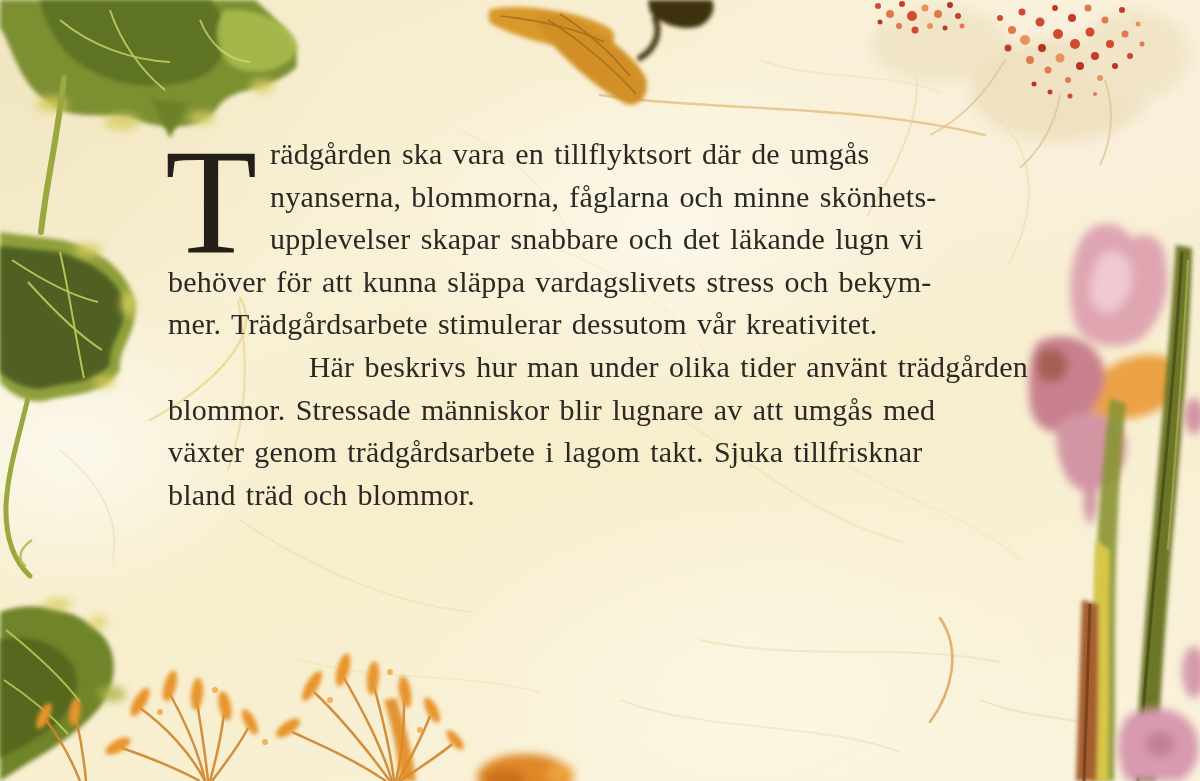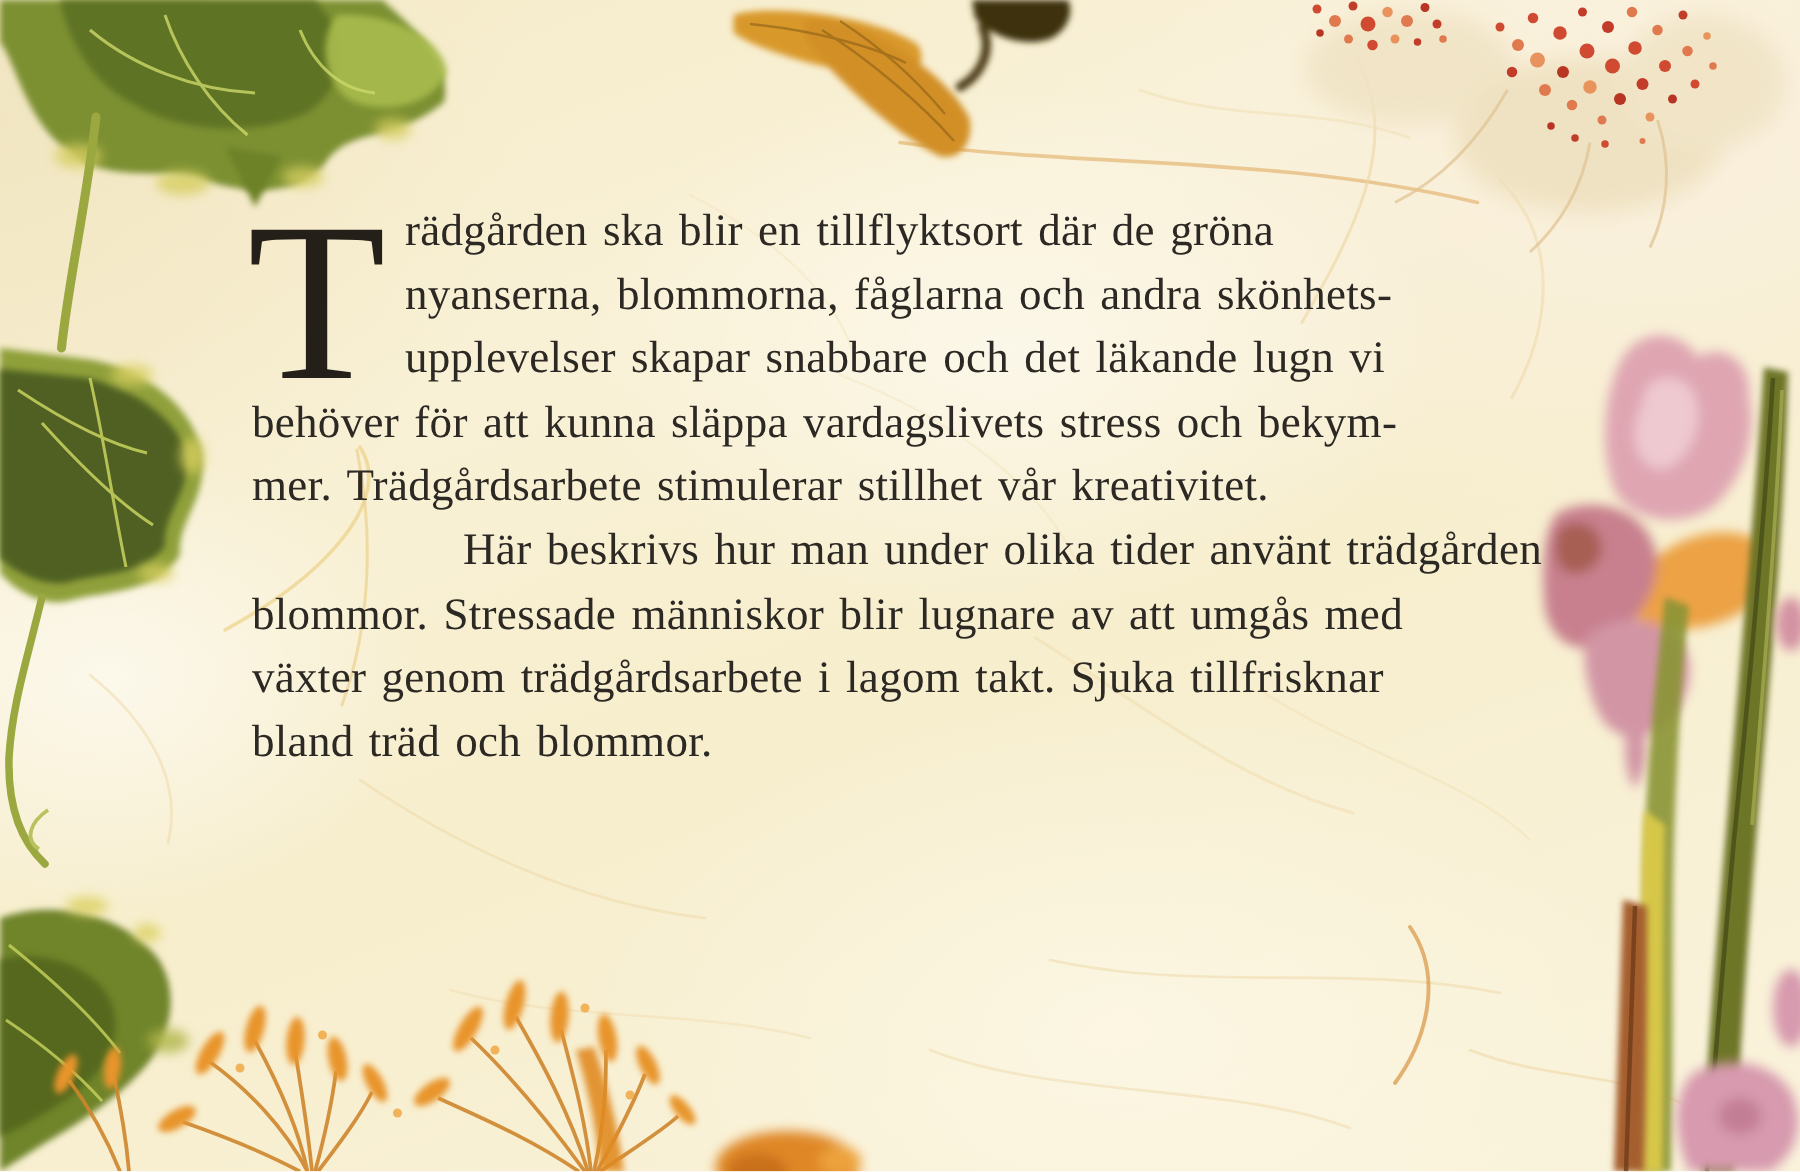--- a/index.html
+++ b/index.html
@@ -273,24 +273,24 @@
           <circle cx="390" cy="672" r="3"></circle>
         <circle cx="420" cy="730" r="3"></circle>
           <circle cx="265" cy="742" r="3"></circle>
       </g>
     </g>
   </svg>
 
   <div class="dropcap">T</div>
 
   <div class="textblock">
-    <div class="line capline">rädgården ska blir en tillflyktsort där de gröna</div>
-    <div class="line capline">nyanserna, blommorna, fåglarna och andra skönhets-</div>
+    <div class="line capline">rädgården ska vara en tillflyktsort där de umgås</div>
+    <div class="line capline">nyanserna, blommorna, fåglarna och minne skönhets-</div>
     <div class="line capline">upplevelser skapar snabbare och det läkande lugn vi</div>
     <div class="line">behöver för att kunna släppa vardagslivets stress och bekym-</div>
-    <div class="line">mer. Trädgårdsarbete stimulerar stillhet vår kreativitet.</div>
+    <div class="line">mer. Trädgårdsarbete stimulerar dessutom vår kreativitet.</div>
     <div class="line indent">Här beskrivs hur man under olika tider använt trädgården</div>
     <div class="line">blommor. Stressade människor blir lugnare av att umgås med</div>
     <div class="line">växter genom trädgårdsarbete i lagom takt. Sjuka tillfrisknar</div>
     <div class="line">bland träd och blommor.</div>
   </div>
 
 </div>
 
 </body></html>

